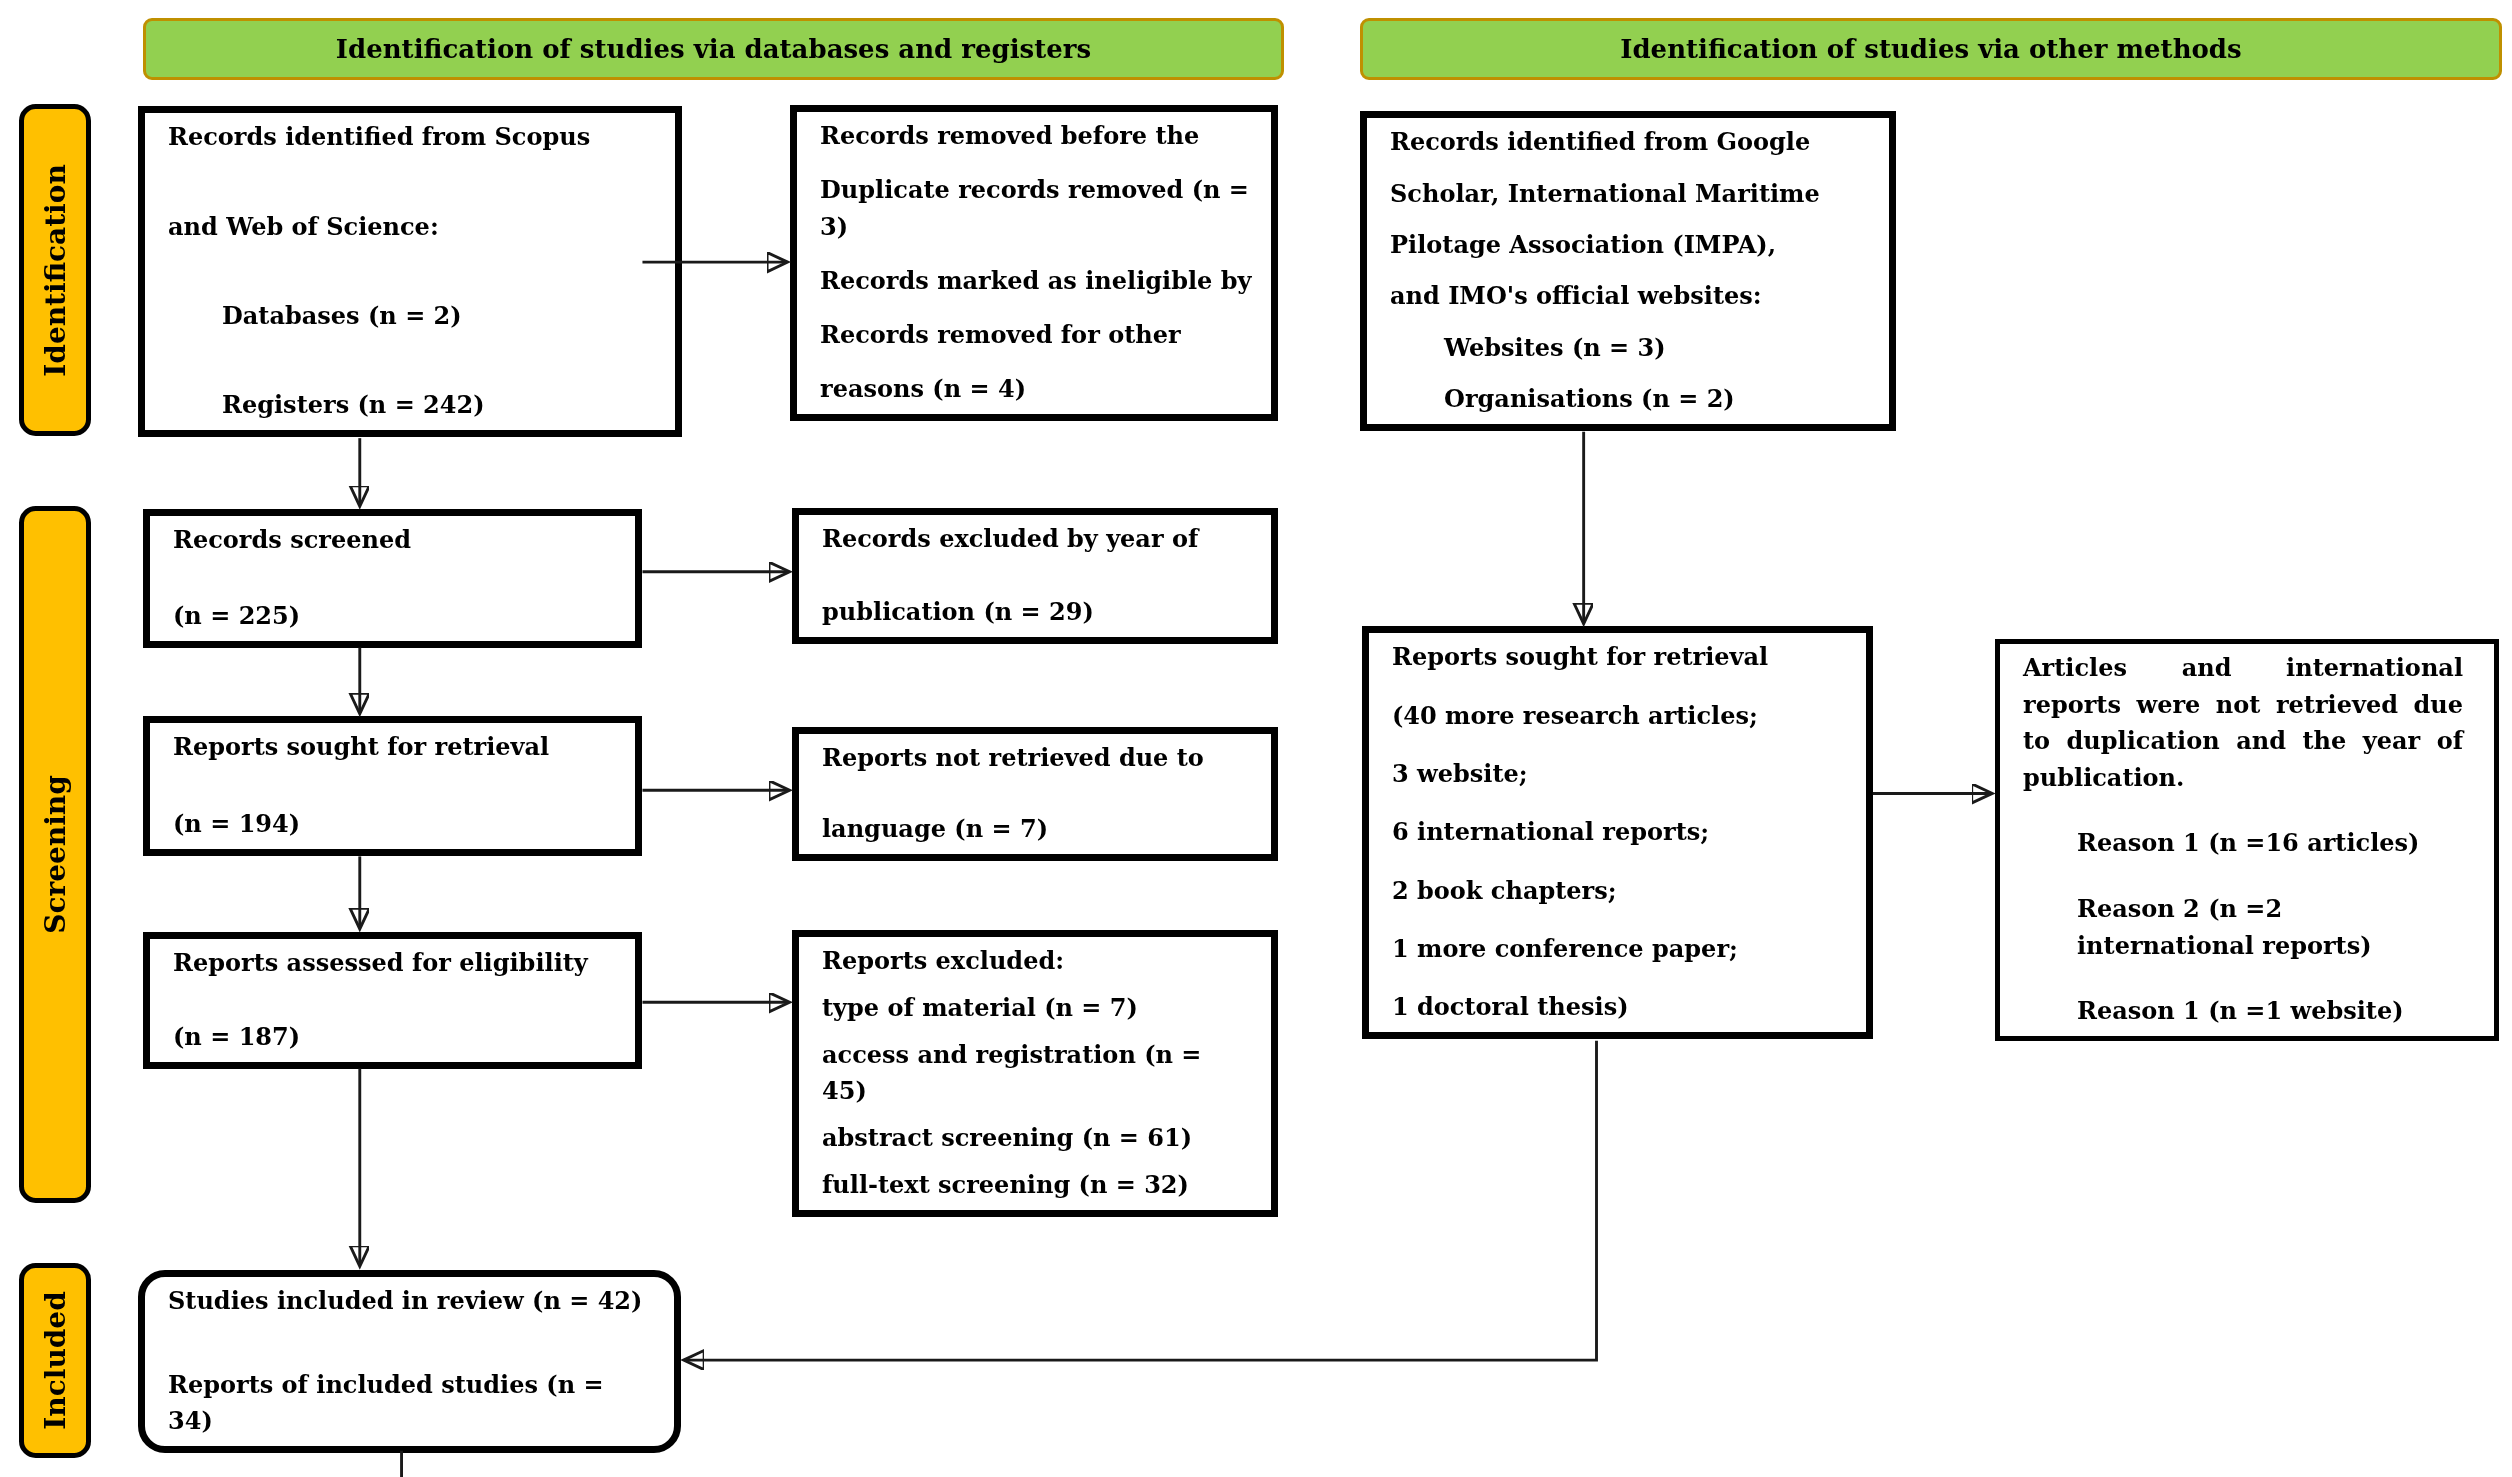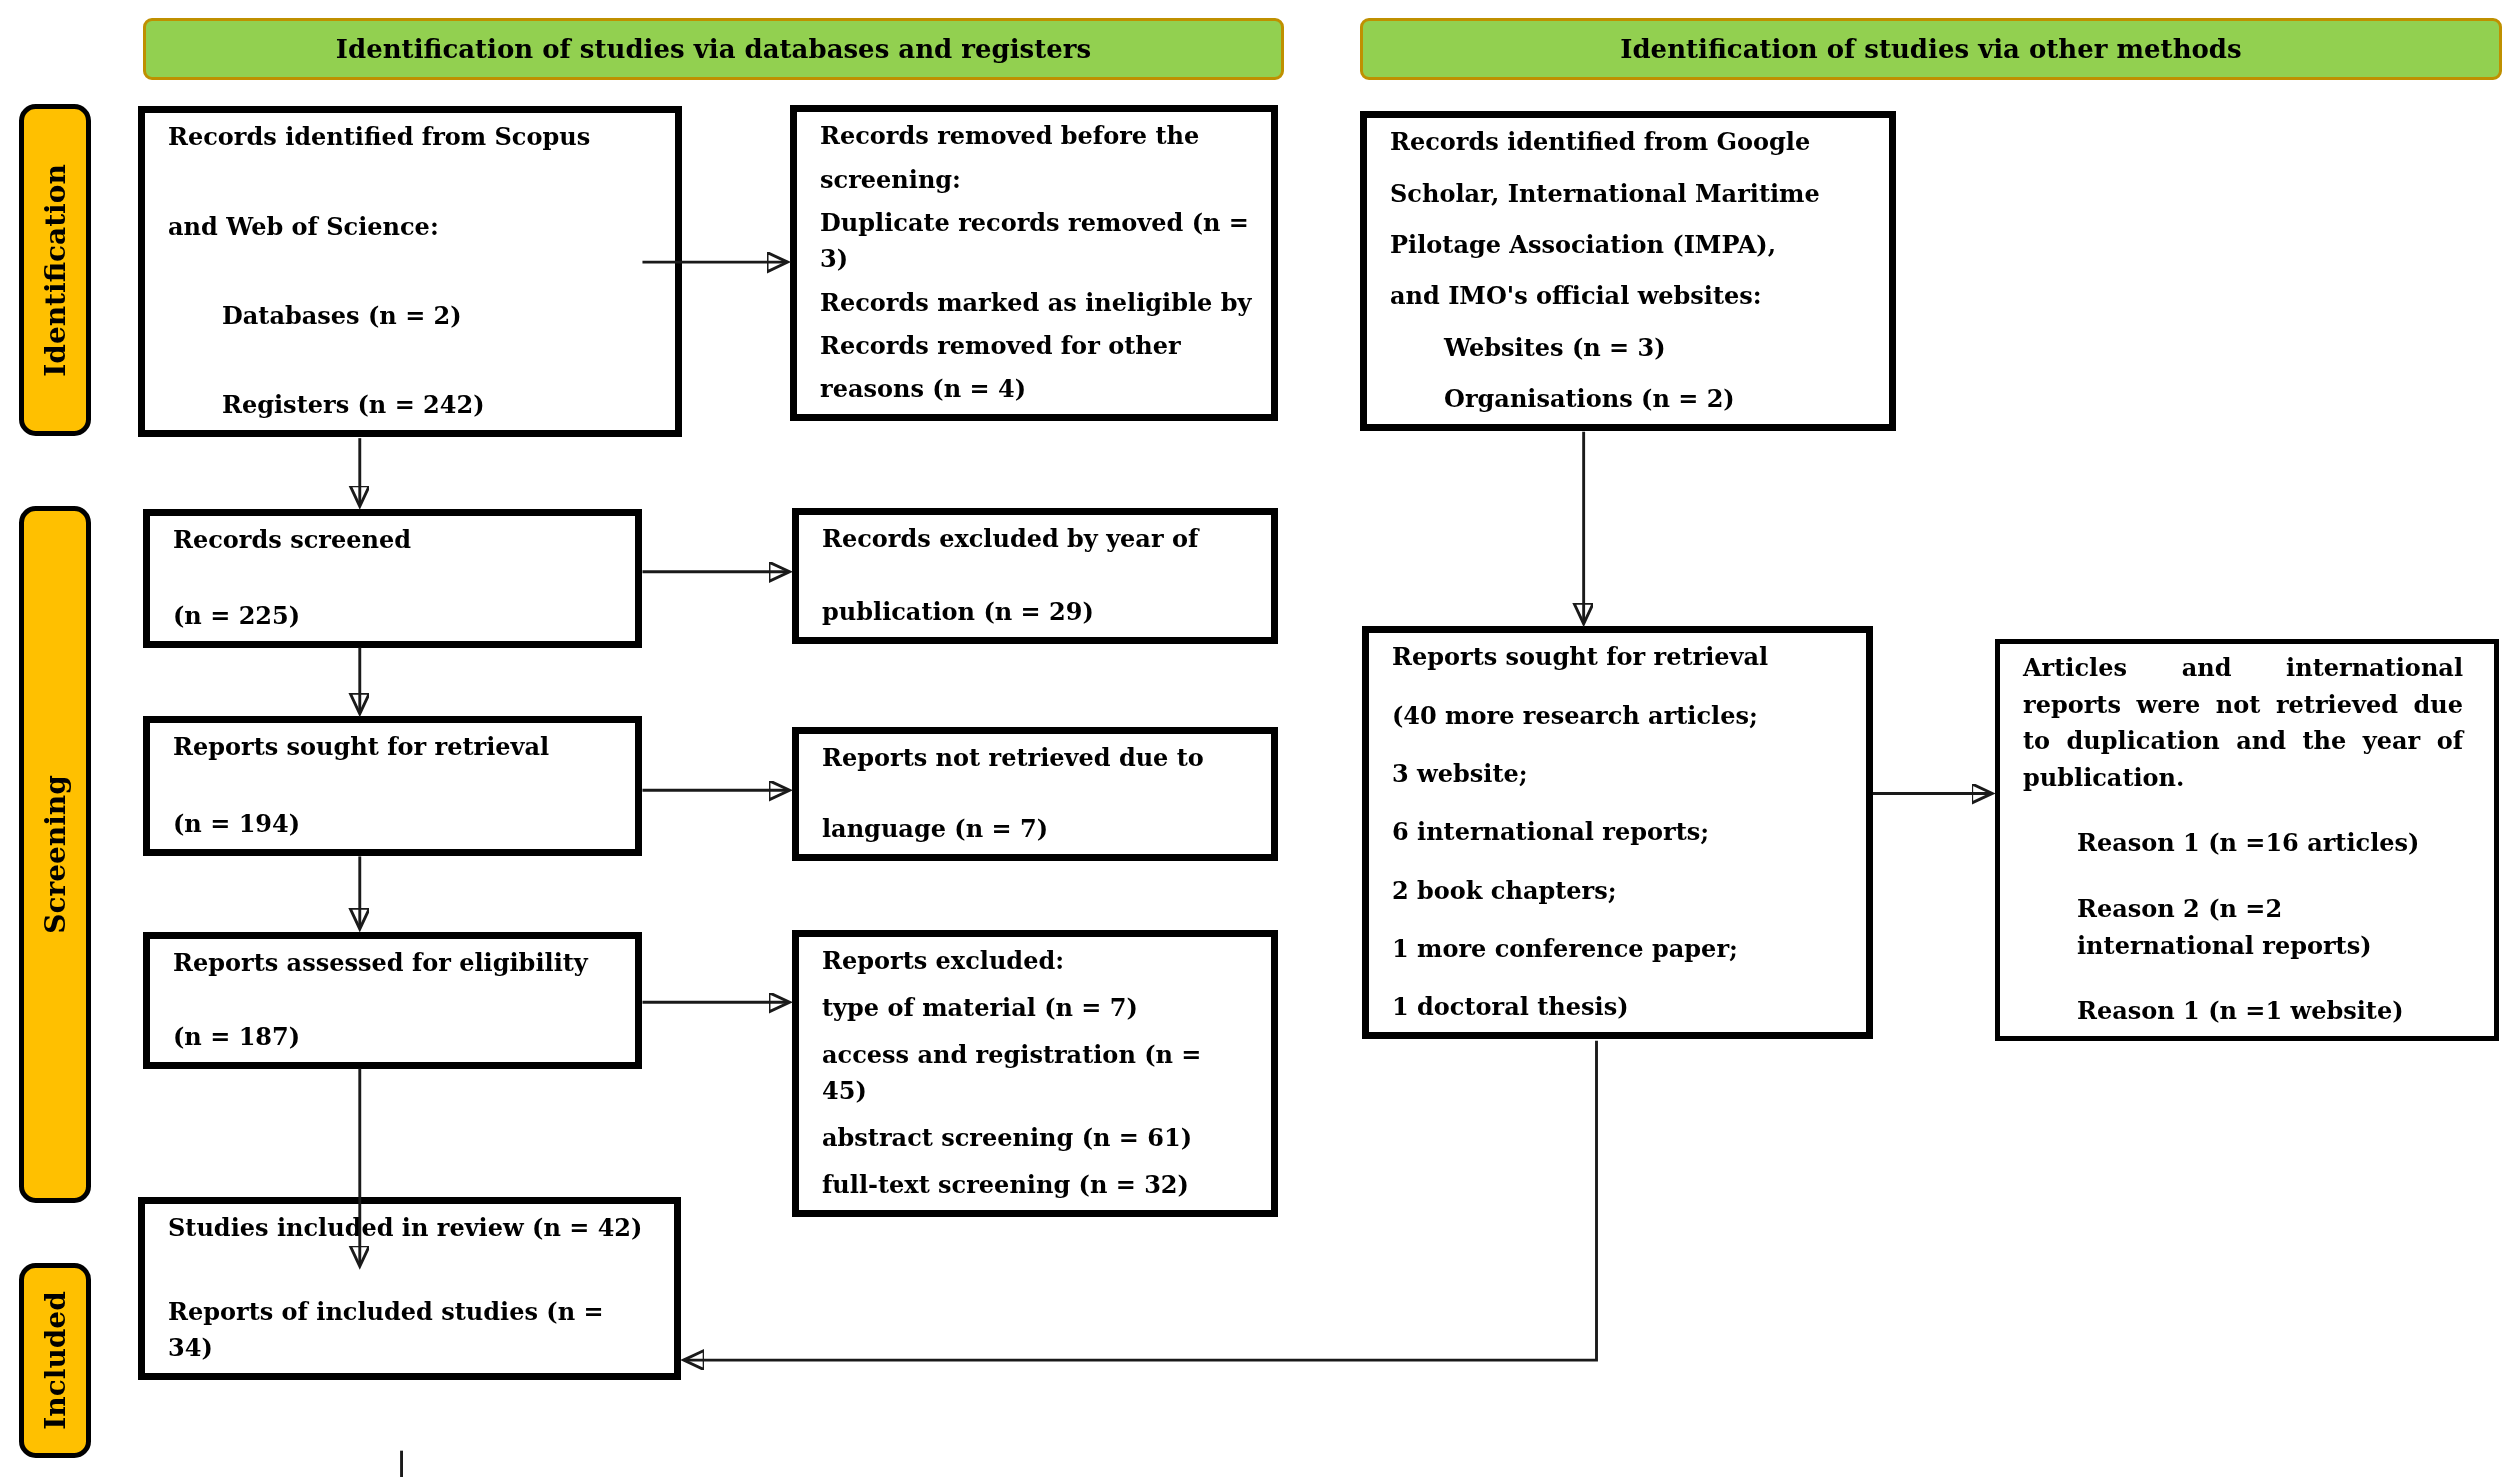--- a/index.html
+++ b/index.html
@@ -95,21 +95,20 @@
 
   <div class="bx" style="left:138px; top:106px; width:544px; height:331px;">
     <div>Records identified from Scopus</div>
     <div>and Web of Science:</div>
     <div class="ind">Databases (n = 2)</div>
     <div class="ind">Registers (n = 242)</div>
   </div>
 
   <div class="bx" style="left:790px; top:105px; width:488px; height:316px;">
     <div>Records removed before the</div>
-    <div>screening:</div>
     <div>Duplicate records removed (n = 3)</div>
     <div>Records marked as ineligible by</div>
     <div>Records removed for other</div>
     <div>reasons (n = 4)</div>
   </div>
 
   <div class="bx" style="left:1360px; top:111px; width:536px; height:320px;">
     <div>Records identified from Google</div>
     <div>Scholar, International Maritime</div>
     <div>Pilotage Association (IMPA),</div>
@@ -161,21 +160,21 @@
     <div>1 doctoral thesis)</div>
   </div>
 
   <div class="bx thin" style="left:1995px; top:639px; width:504px; height:402px; padding-right:31px;">
     <div class="just">Articles and international reports were not retrieved due to duplication and the year of publication.</div>
     <div class="ind">Reason 1 (n =16 articles)</div>
     <div class="ind">Reason 2 (n =2 international reports)</div>
     <div class="ind">Reason 1 (n =1 website)</div>
   </div>
 
-  <div class="bx" style="left:138px; top:1197px; width:543px; height:183px;">
+  <div class="bx" style="left:138px; top:1270px; width:543px; height:183px;border-radius:27px;">
     <div>Studies included in review (n = 42)</div>
     <div>Reports of included studies (n = 34)</div>
   </div>
 
   <svg id="arrows" width="2512" height="1477" viewBox="0 0 3910 2299">
     <defs>
       <marker id="ah" markerUnits="userSpaceOnUse" markerWidth="44" markerHeight="44" refX="30" refY="15" orient="auto">
         <path d="M0,0 L32,15 L0,30 z" fill="#1a1a1a" stroke="none"></path>
       </marker>
     </defs>

